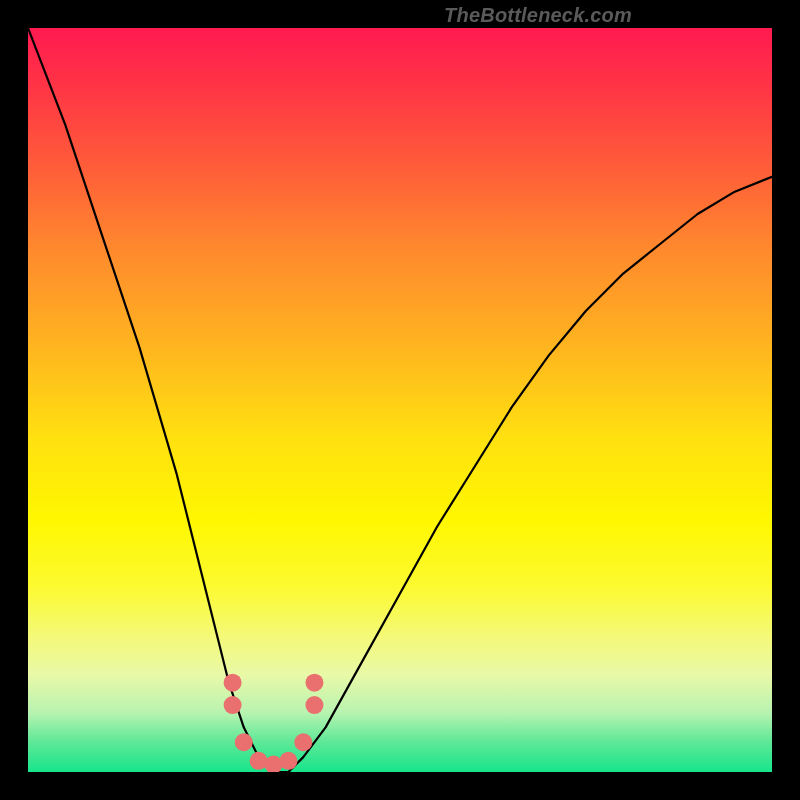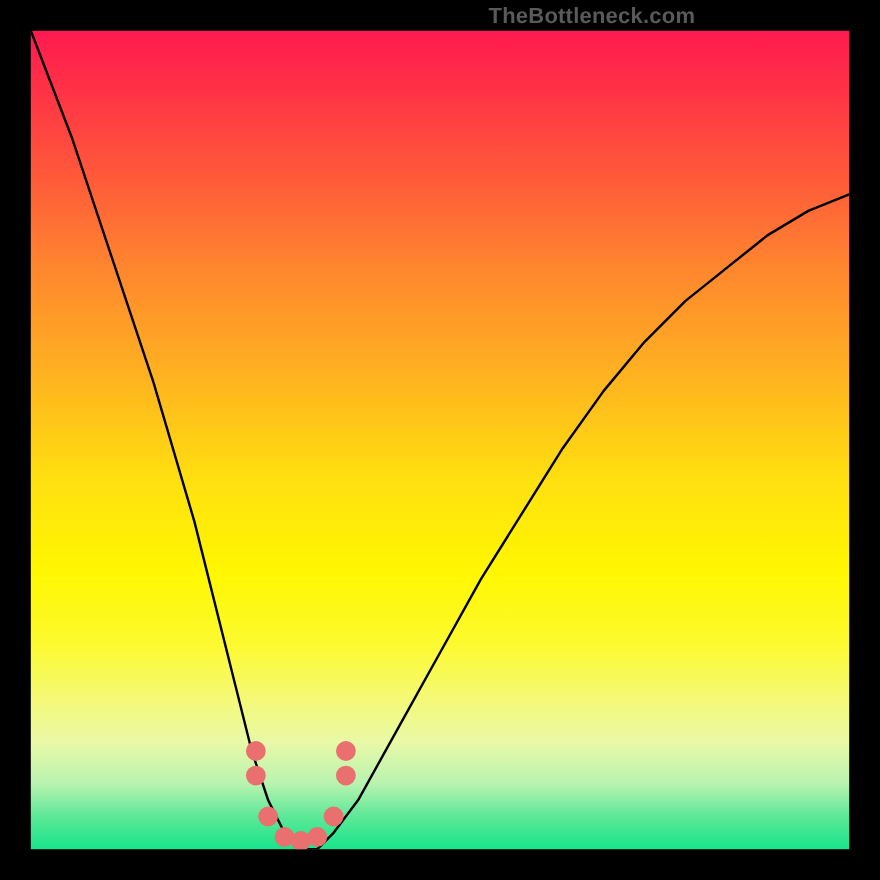--- a/index.html
+++ b/index.html
@@ -2,20 +2,21 @@
 <html><head>
 <meta charset="utf-8">
 <style>
   * { margin: 0; padding: 0; box-sizing: border-box; }
   html, body { width: 800px; height: 800px; overflow: hidden; background: #000; }
   .frame {
     position: relative;
     width: 640px;
     height: 800px;
     background: #000;
+    font-style: italic;
   }
   .plot-area {
     position: absolute;
     left: 28px;
     top: 28px;
     width: 744px;
     height: 744px;
     background: linear-gradient(
       to bottom,
       #ff1a50 0%,

